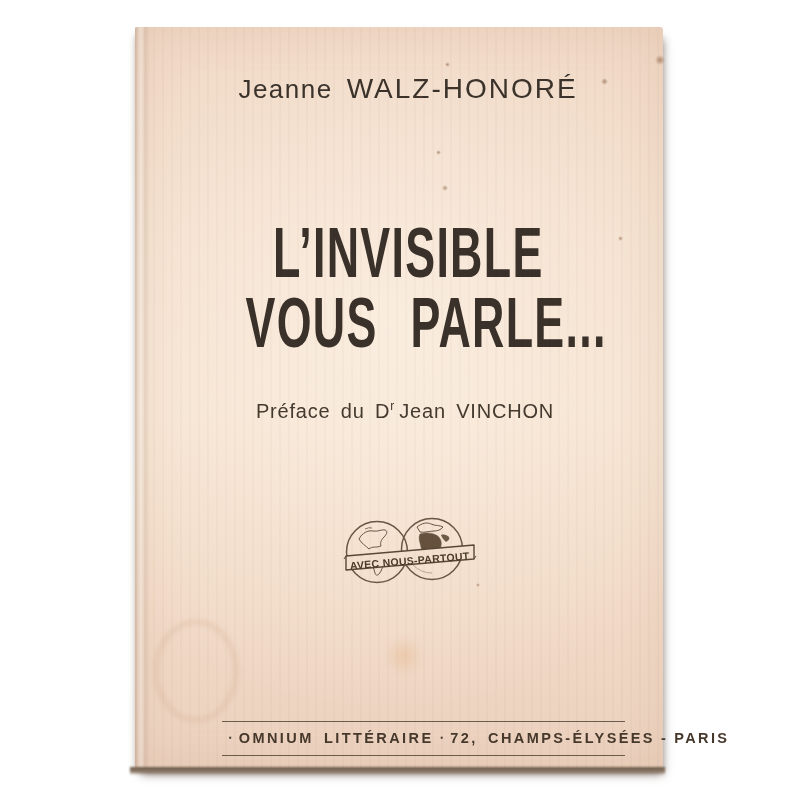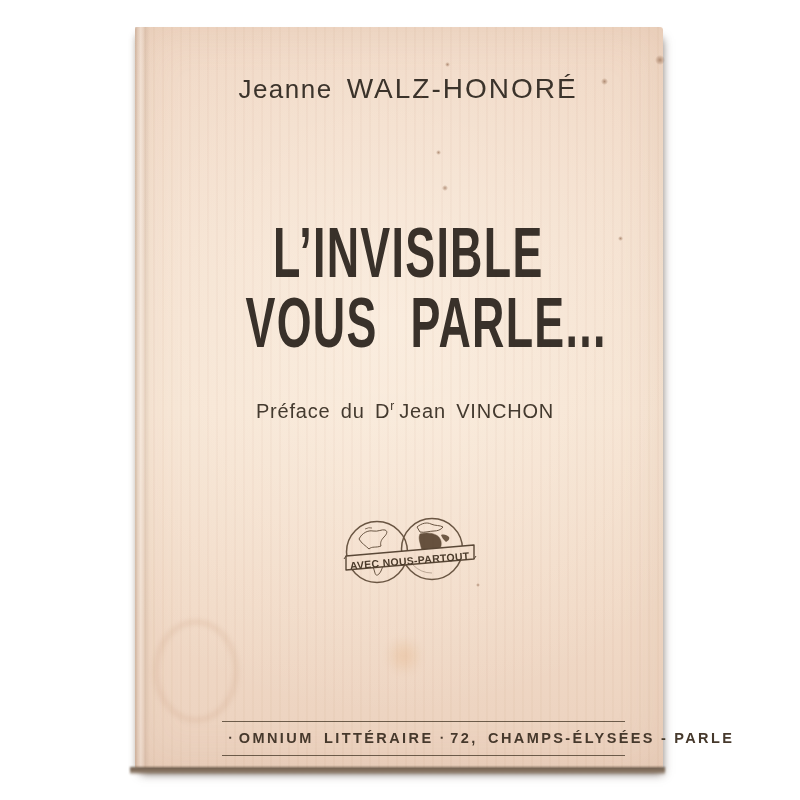--- a/index.html
+++ b/index.html
@@ -147,21 +147,21 @@
         <path d="M70,58 q8,8 19,8" fill="none" stroke="#6a5643" stroke-width="0.7" opacity="0.6"></path>
 
         <polygon points="3,49 131,38 131,52 3,63" fill="#f4e0ce" stroke="#5a4837" stroke-width="1.4" stroke-linejoin="round"></polygon>
         <line x1="3" y1="49" x2="1" y2="52" stroke="#5a4837" stroke-width="1"></line>
         <line x1="131" y1="52" x2="133" y2="49" stroke="#5a4837" stroke-width="1"></line>
         <text transform="translate(67,57.5) rotate(-4.8)" text-anchor="middle" font-family="Liberation Sans, sans-serif" font-size="10.5" font-weight="700" letter-spacing="0.3" fill="#4a3a2a">AVEC NOUS-PARTOUT</text>
       </svg>
     </div>
 
     <div class="publisher">
-      <span class="pub-sep">▪</span><span>OMNIUM LITTÉRAIRE</span><span class="pub-sep">▪</span><span>72, CHAMPS-ÉLYSÉES</span><span class="pub-dash">-</span><span>PARLE</span>
+      <span class="pub-sep">▪</span><span>OMNIUM LITTÉRAIRE</span><span class="pub-sep">▪</span><span>72, CHAMPS-ÉLYSÉES</span><span class="pub-dash">-</span><span>PARIS</span>
     </div>
 
     <div class="spot" style="left:466px;top:51px;width:7px;height:7px;"></div>
     <div class="spot" style="left:520px;top:28px;width:10px;height:10px;"></div>
     <div class="spot" style="left:310px;top:35px;width:5px;height:5px;"></div>
     <div class="spot" style="left:284px;top:68px;width:4px;height:4px;"></div>
     <div class="spot" style="left:301px;top:123px;width:5px;height:5px;"></div>
     <div class="spot" style="left:307px;top:158px;width:6px;height:6px;"></div>
     <div class="spot" style="left:412px;top:62px;width:4px;height:4px;"></div>
     <div class="spot" style="left:483px;top:209px;width:5px;height:5px;"></div>

